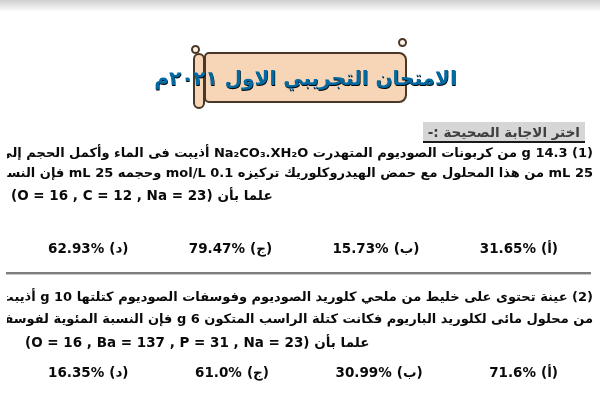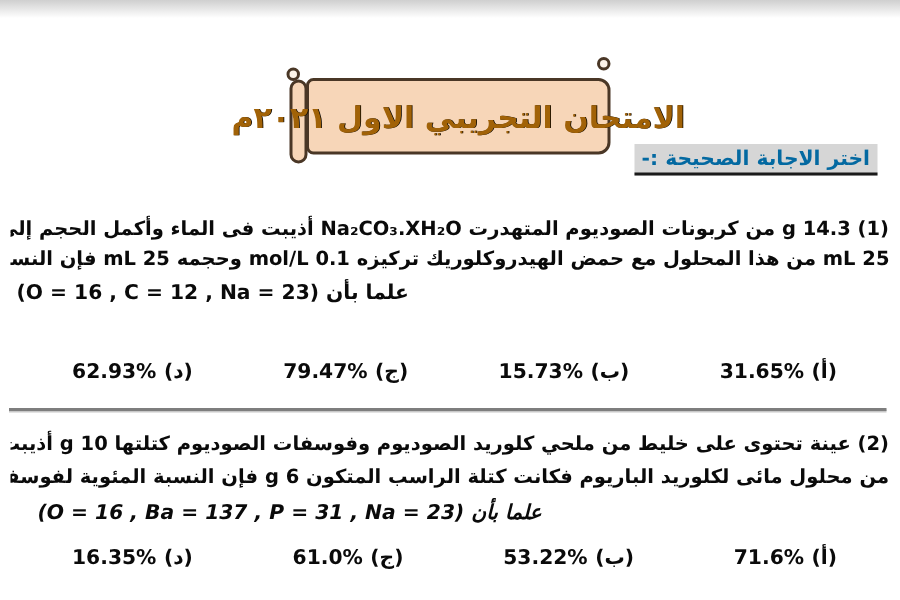--- a/index.html
+++ b/index.html
@@ -25,56 +25,56 @@
     background:#f7d6b8;border:2px solid #4a3726;border-radius:6px;
     box-sizing:border-box;
   }
   .banner-main{
     position:absolute;left:11px;top:16px;width:203px;height:51px;
     background:#f7d6b8;border:2px solid #4a3726;border-radius:5px 8px 8px 5px;
     box-sizing:border-box;
     display:flex;align-items:center;justify-content:center;
   }
   .banner-title{
-    font-size:20px;font-weight:bold;color:#a16207;
+    font-size:20px;font-weight:bold;color:#0369a1;
     white-space:nowrap;direction:rtl;
     text-shadow:0.5px 0.5px 0 #000;
   }
   .curl{
     position:absolute;width:9px;height:9px;border:2px solid #4a3726;
     border-radius:50%;background:#fdf3e8;box-sizing:border-box;
   }
   .curl-left{left:-2px;top:9px;}
   .curl-right{left:205px;top:2px;}
   
   .instruction{
-    position:absolute;top:96px;right:15px;
+    position:absolute;top:122px;right:15px;
     background:#d6d6d6;
     padding:2px 5px 1px 5px;
     border-bottom:2px solid #1a1a1a;
-    font-size:13.5px;font-weight:bold;color:#0369a1;
+    font-size:13.5px;font-weight:bold;color:#404040;
     white-space:nowrap;
   }
   
   .qblock{position:absolute;right:7px;left:7px;color:#0a0a0a;}
   .q1{top:143px;}
   .q2{top:286px;}
   .qline{
     height:20px;line-height:20px;
     font-size:13px;font-weight:bold;
     text-align:right;white-space:nowrap;overflow:hidden;
   }
   .q2 .qline{height:22px;line-height:22px;}
   .given{
     height:20px;line-height:20px;margin-top:2px;
     font-size:13.5px;font-weight:bold;
     text-align:left;white-space:nowrap;overflow:hidden;
   }
   .given-q1{padding-left:4px;}
-  .given-q2{padding-left:18px;font-style:italic;}
+  .given-q2{padding-left:18px;}
   
   .options{
     position:absolute;left:0;right:0;
     display:flex;justify-content:space-between;
     padding:0 42px 0 48px;
     direction:rtl;
   }
   .opts1{top:240px;}
   .opts2{top:364px;}
   .option{
@@ -140,21 +140,21 @@
     <div class="given given-q2">علما بأن (O = 16 , Ba = 137 , P = 31 , Na = 23)</div>
   </div>
 
   <div class="options opts2">
     <span class="option">
       <span>(أ)</span>
       <span>71.6%</span>
     </span>
     <span class="option">
       <span>(ب)</span>
-      <span>53.22%</span>
+      <span>30.99%</span>
     </span>
     <span class="option">
       <span>(ج)</span>
       <span>61.0%</span>
     </span>
     <span class="option">
       <span>(د)</span>
       <span>16.35%</span>
     </span>
   </div>

